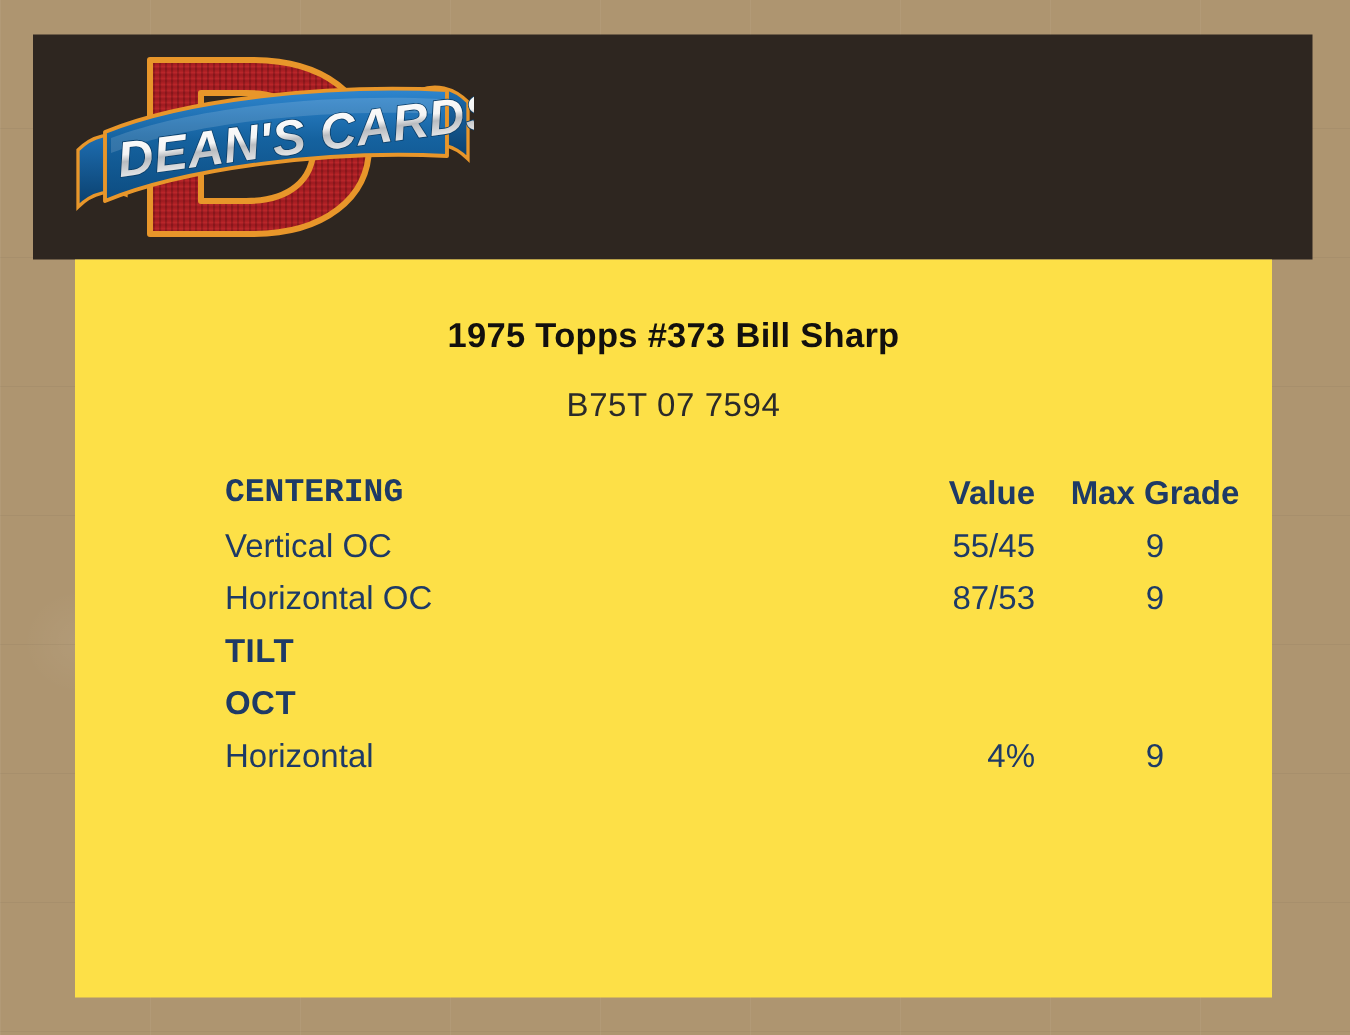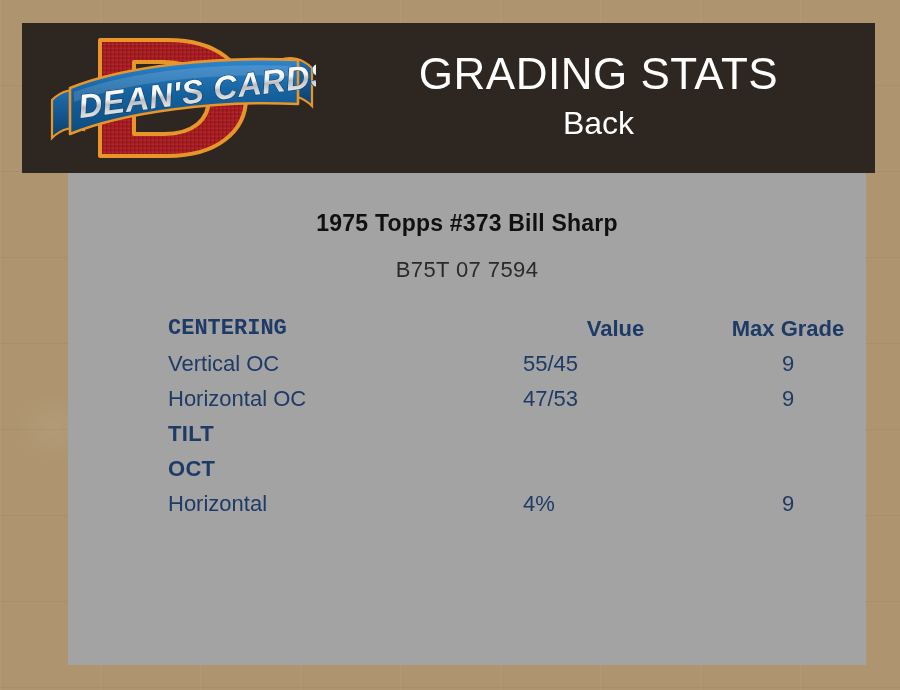--- a/index.html
+++ b/index.html
@@ -84,23 +84,22 @@
     margin-top: 6px;
   }
 
   
   #content-panel {
     position: absolute;
     left: 50px;
     top: 173px;
     width: 798px;
     height: 492px;
-    background: #a3a3a3;
+    background: #fde047;
     z-index: 2;
-    margin-left: 18px;
   }
 
   #card-title {
     position: absolute;
     left: 0;
     top: 37px;
     width: 100%;
     text-align: center;
     font-size: 23px;
     font-weight: bold;
@@ -129,21 +128,21 @@
     color: #1e3a66;
   }
   #stats-table td {
     padding: 0;
     height: 35px;
     vertical-align: middle;
     font-size: 22px;
     white-space: nowrap;
   }
   #stats-table td.col-label { width: 355px; }
-  #stats-table td.col-value { width: 185px; }
+  #stats-table td.col-value { width: 185px; text-align: right; }
   #stats-table td.col-grade { width: 160px; text-align: center; }
 
   .row-header td {
     font-weight: bold;
     font-size: 22px;
   }
   .row-header td.col-label { padding-left: 2px; font-family: Liberation Mono, monospace; }
   .row-header td.col-value { text-align: center; padding-right: 36px; }
   .row-header td.col-grade { text-align: center; padding-right: 8px; }
 
@@ -205,24 +204,20 @@
 
         <path d="M22 62 C76 40 170 30 250 34 L250 78 C170 74 76 86 22 108 Z" fill="url(#blueGrad)" stroke="#e8962a" stroke-width="2.6" stroke-linejoin="round"></path>
 
         <path d="M26 66 C78 46 168 36 246 40 L246 50 C168 46 78 56 26 76 Z" fill="rgba(255,255,255,0.14)"></path>
       </g>
 
       <text x="32" y="92" transform="rotate(-7.5 32 92)" font-family="'Liberation Sans', sans-serif" font-size="33" font-weight="bold" font-style="italic" letter-spacing="0.5" fill="url(#silverGrad)" stroke="#0b3e68" stroke-width="1.1" paint-order="stroke">DEAN'S CARDS</text>
     </svg>
   </div>
 
-  <div id="header-title-block">
-    <div id="header-main-title">GRADING STATS</div>
-    <div id="header-sub-title">Back</div>
-  </div>
 
 </div>
 
 <div id="content-panel">
 
   <div id="card-title">1975 Topps #373 Bill Sharp</div>
   <div id="card-serial">B75T 07 7594</div>
 
   <table id="stats-table">
     <tbody>
@@ -232,21 +227,21 @@
         <td class="col-grade">Max Grade</td>
       </tr>
 
       <tr class="row-data">
         <td class="col-label">Vertical OC</td>
         <td class="col-value">55/45</td>
         <td class="col-grade">9</td>
       </tr>
       <tr class="row-data">
         <td class="col-label">Horizontal OC</td>
-        <td class="col-value">47/53</td>
+        <td class="col-value">87/53</td>
         <td class="col-grade">9</td>
       </tr>
 
       <tr class="row-section">
         <td class="col-label">TILT</td>
         <td class="col-value"></td>
         <td class="col-grade"></td>
       </tr>
 
       <tr class="row-section">

